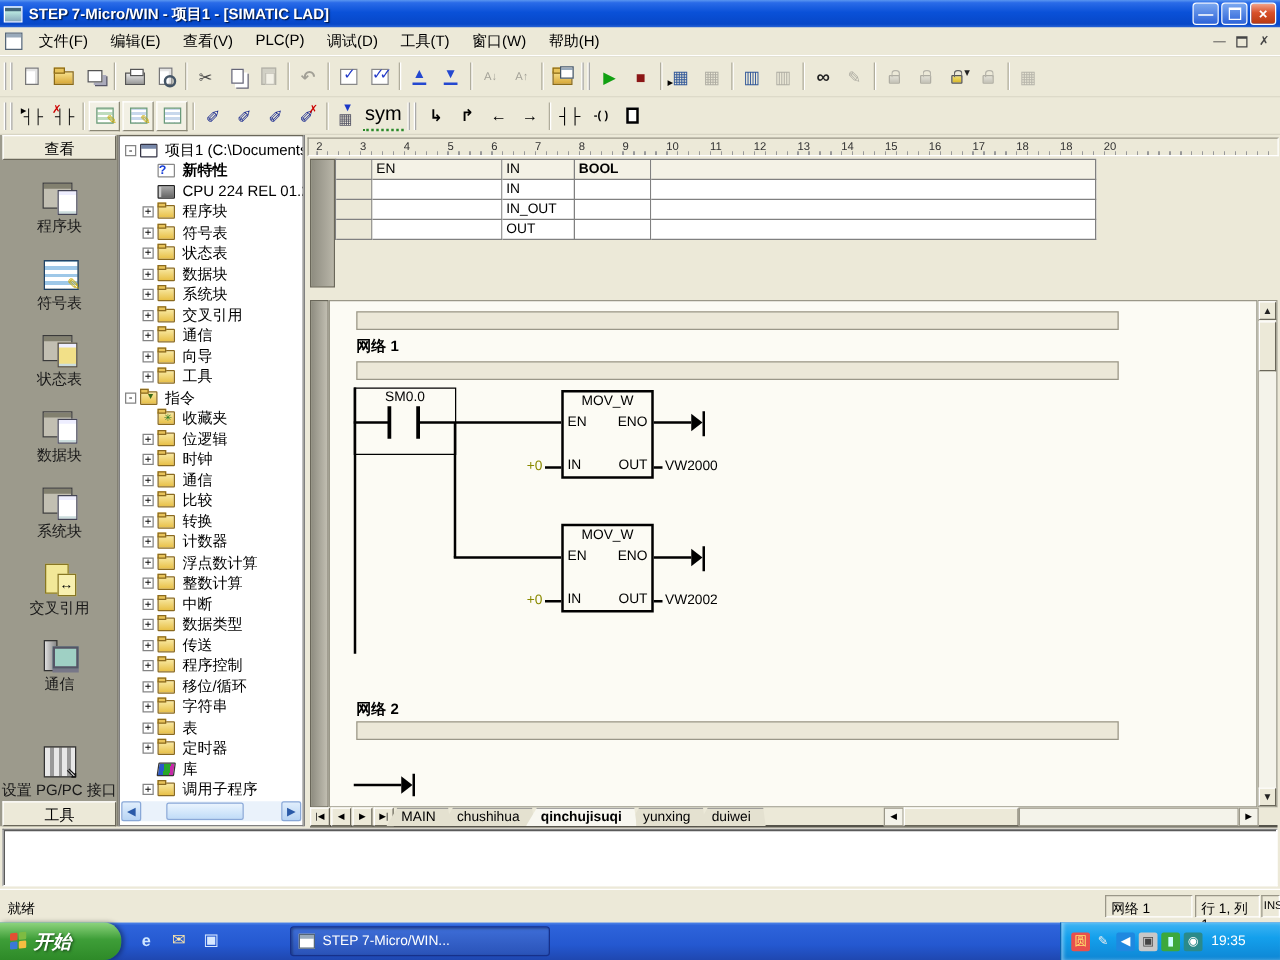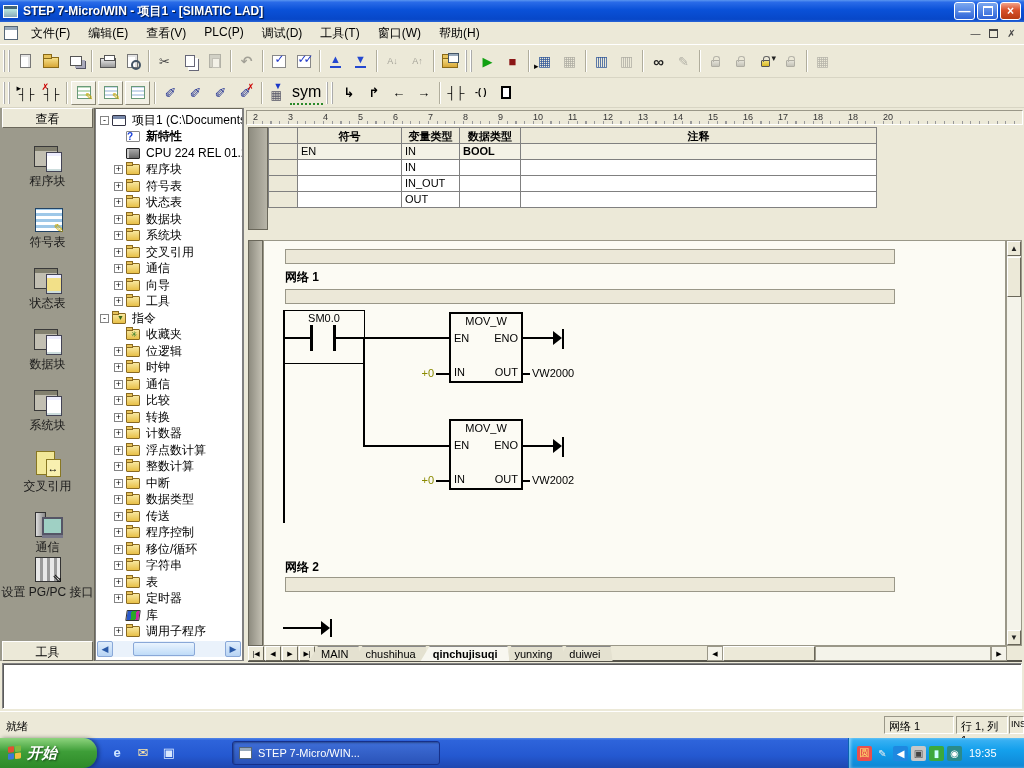--- a/index.html
+++ b/index.html
@@ -393,21 +393,21 @@
           <span class="nav-label">系统块</span>
         </div>
         <div class="nav-item" style="top: 343px;">
           <span class="nic nic-xref"></span>
           <span class="nav-label">交叉引用</span>
         </div>
         <div class="nav-item" style="top: 404px;">
           <span class="nic nic-comm"></span>
           <span class="nav-label">通信</span>
         </div>
-        <div class="nav-item" style="top: 449px;">
+        <div class="nav-item" style="top: 489px;">
           <span class="nic nic-pgpc"></span>
           <span class="nav-label">设置 PG/PC 接口</span>
         </div>
       </div>
     <div class="nav-ft">工具</div>
   </div>
 
   <div class="treepane">
     <div id="tree-rows" style="padding-top:3px">
         <div class="tree-row">
@@ -628,27 +628,20 @@
         <span class="ruler-num" style="left: 461px;">15</span>
         <span class="ruler-num" style="left: 496px;">16</span>
         <span class="ruler-num" style="left: 531px;">17</span>
         <span class="ruler-num" style="left: 566px;">18</span>
         <span class="ruler-num" style="left: 601px;">18</span>
         <span class="ruler-num" style="left: 636px;">20</span>
       </div>
 
     <div class="vt-margin"></div>
     <div class="vtable" id="vt">
-        <div class="vt-row vt-h">
-          <span class="vt-cell rh" style="width: 29px;"></span>
-          <span class="vt-cell" style="width: 104px;">符号</span>
-          <span class="vt-cell" style="width: 58px;">变量类型</span>
-          <span class="vt-cell" style="width: 61px;">数据类型</span>
-          <span class="vt-cell" style="width: 356px;">注释</span>
-        </div>
         <div class="vt-row cur">
           <span class="vt-cell rh" style="width: 29px;"></span>
           <span class="vt-cell" style="width: 104px;">EN</span>
           <span class="vt-cell" style="width: 58px;">IN</span>
           <span class="vt-cell" style="width: 61px; font-weight: bold;">BOOL</span>
           <span class="vt-cell" style="width: 356px;"></span>
         </div>
         <div class="vt-row">
           <span class="vt-cell rh" style="width: 29px;"></span>
           <span class="vt-cell" style="width: 104px;"></span>

